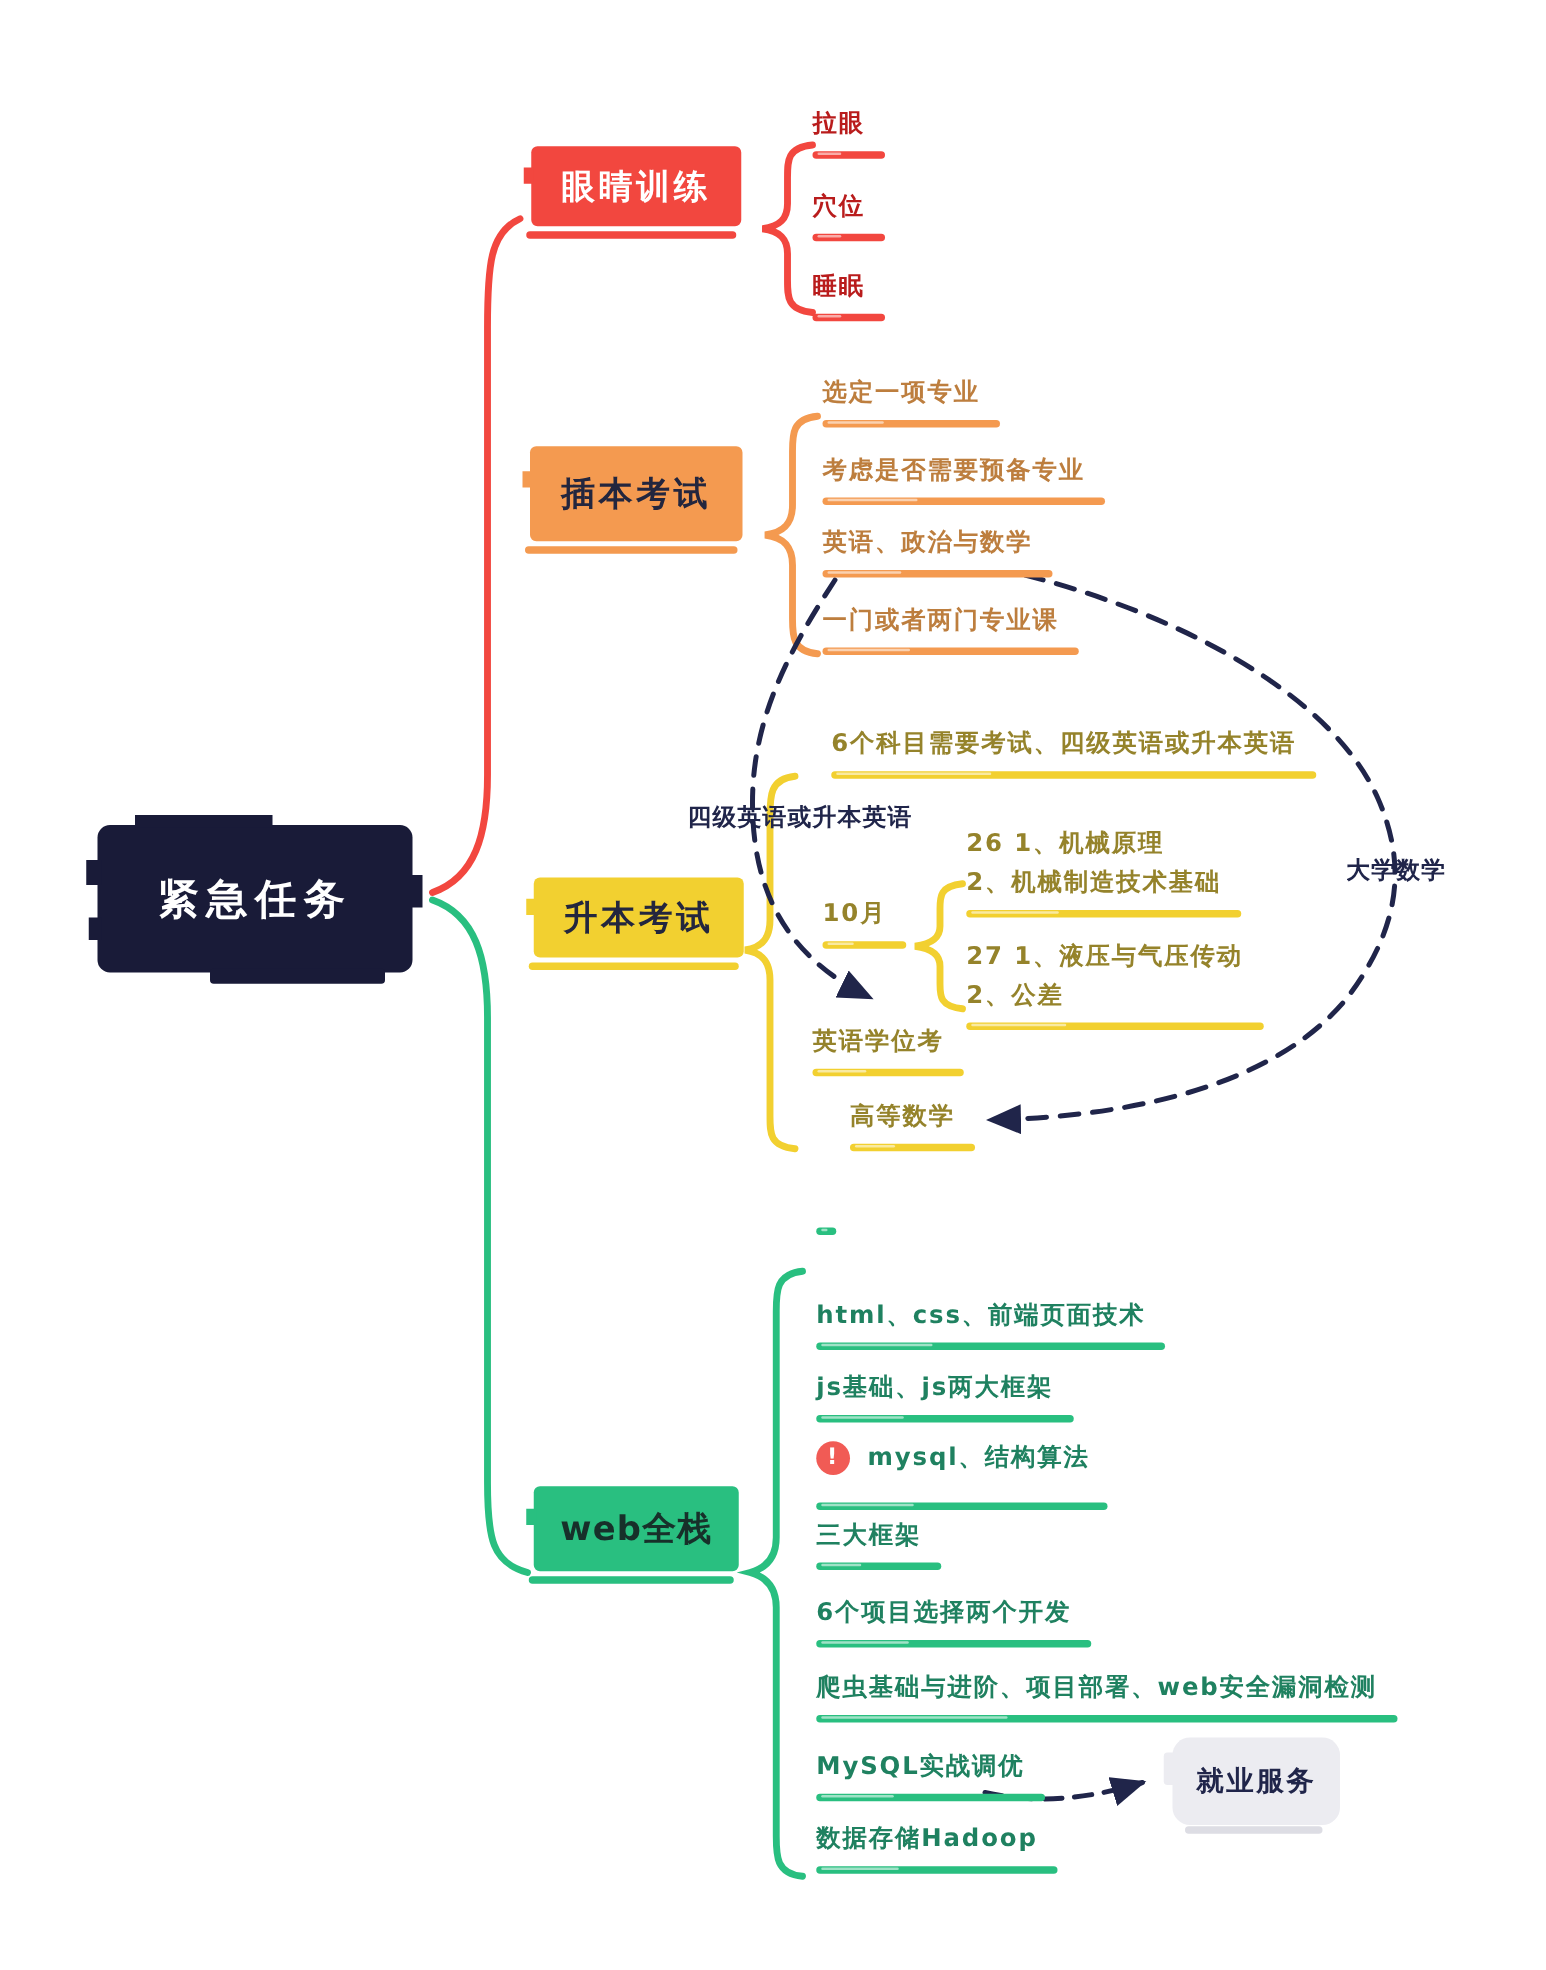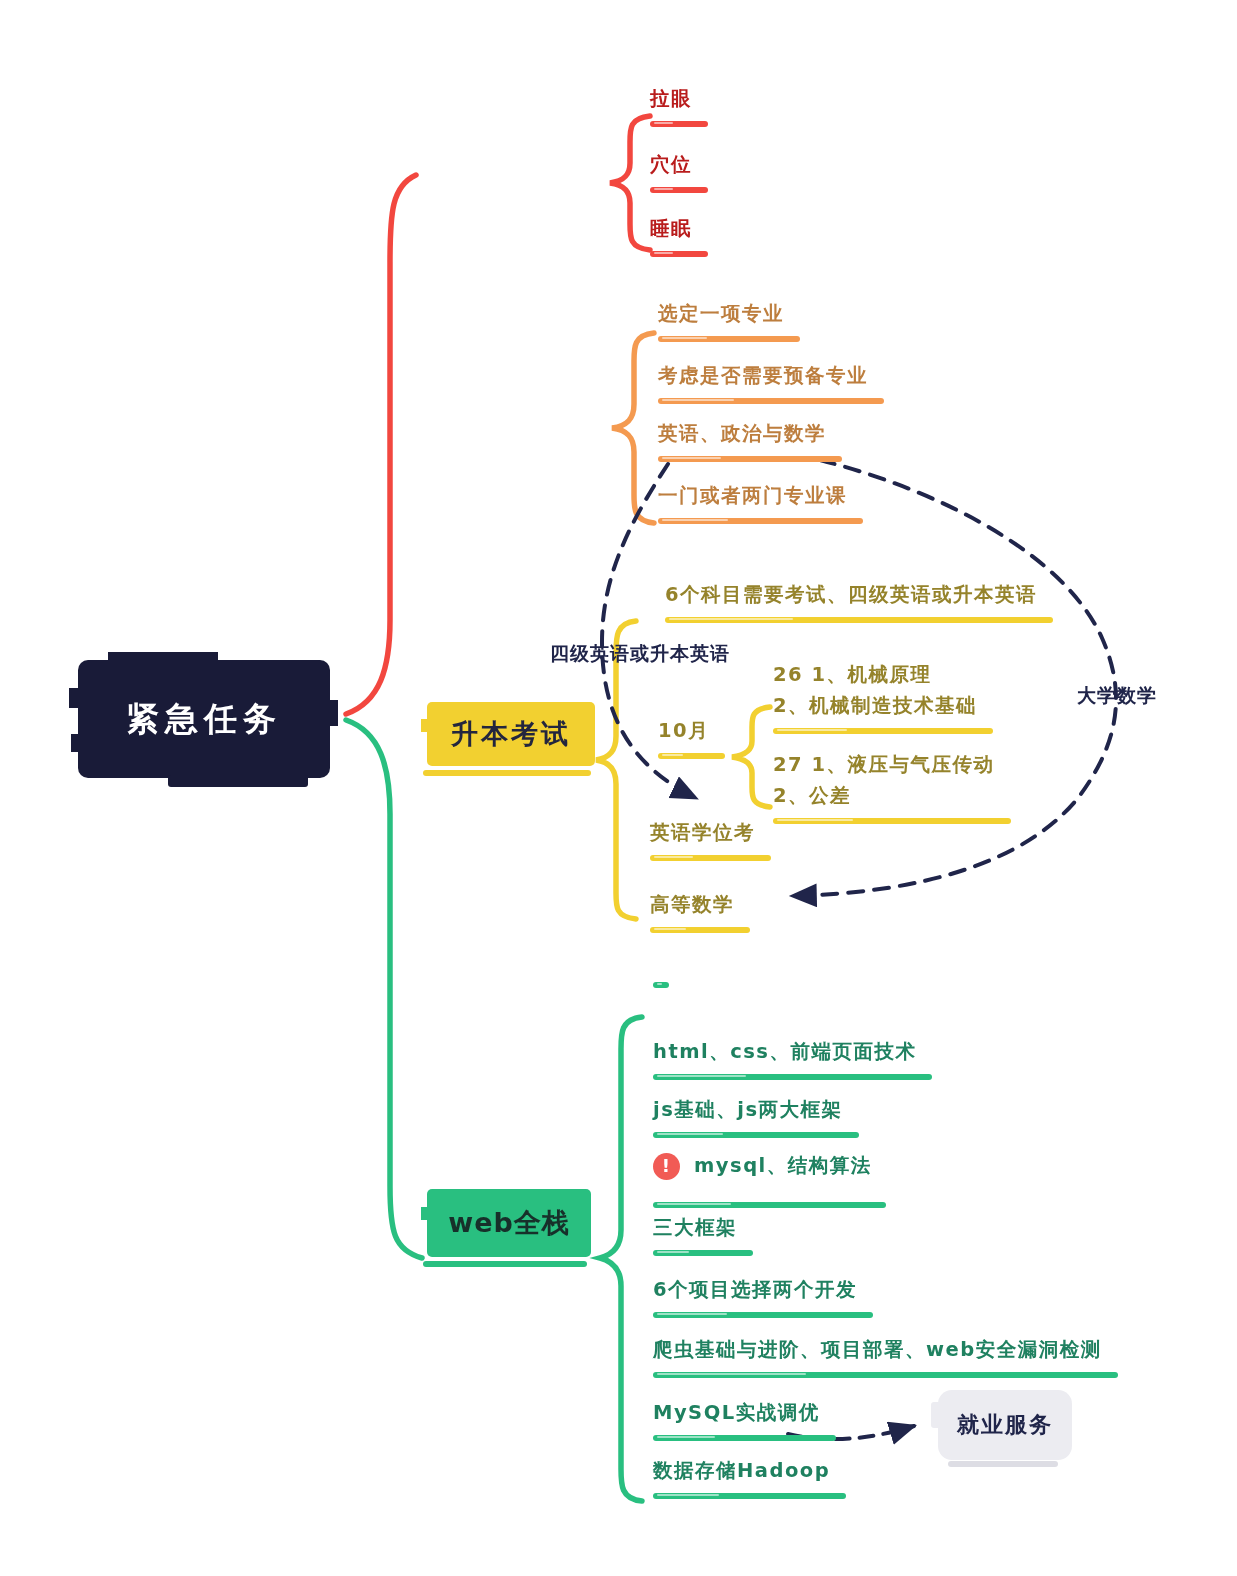--- a/index.html
+++ b/index.html
@@ -67,21 +67,21 @@
   #items-eyes .item-2{left:650px;top:214px;}
 
   #items-chaben .item-0{left:658px;top:299px;}
   #items-chaben .item-1{left:658px;top:361px;}
   #items-chaben .item-2{left:658px;top:419px;}
   #items-chaben .item-3{left:658px;top:481px;}
 
   #items-sheng .item-0{left:665px;top:580px;}
   #items-sheng .item-1{left:658px;top:716px;}
   #items-sheng .item-2{left:650px;top:818px;}
-  #items-sheng .item-3{left:650px;top:878px;margin-top:12px;}
+  #items-sheng .item-3{left:680px;top:878px;}
 
   #items-oct .item-0{left:773px;top:640px;}
   #items-oct .item-1{left:773px;top:730px;}
   #items-oct .item{line-height:31px;margin-top:19px;}
 
   #items-web .item-0{left:653px;top:975px;}
   #items-web .item-1{left:653px;top:1037px;}
   #items-web .item-2{left:653px;top:1095px;}
   #items-web .item-3{left:653px;top:1151px;}
   #items-web .item-4{left:653px;top:1213px;}
@@ -133,20 +133,26 @@
     <path d="M 788 1434 C 828 1443 868 1440 914 1426" fill="none" stroke="#20254a" stroke-width="4" stroke-linecap="round" stroke-dasharray="14 10" marker-end="url(#arrow)"></path>
   </svg>
 
   <div class="root-node">
     <span class="root-nub n1"></span>
     <span class="root-nub n2"></span>
     <span class="root-nub n3"></span>
     <span>紧急任务</span>
   </div>
 
+  <div class="branch-node bn-eyes">
+    <span>眼睛训练</span>
+  </div>
+  <div class="branch-node bn-chaben">
+    <span>插本考试</span>
+  </div>
   <div class="branch-node bn-sheng">
     <span>升本考试</span>
   </div>
   <div class="branch-node bn-web">
     <span>web全栈</span>
   </div>
 
   <div id="items-eyes" class="c-eyes">
       <div class="item item-0">
         <div class="line">拉眼</div>

